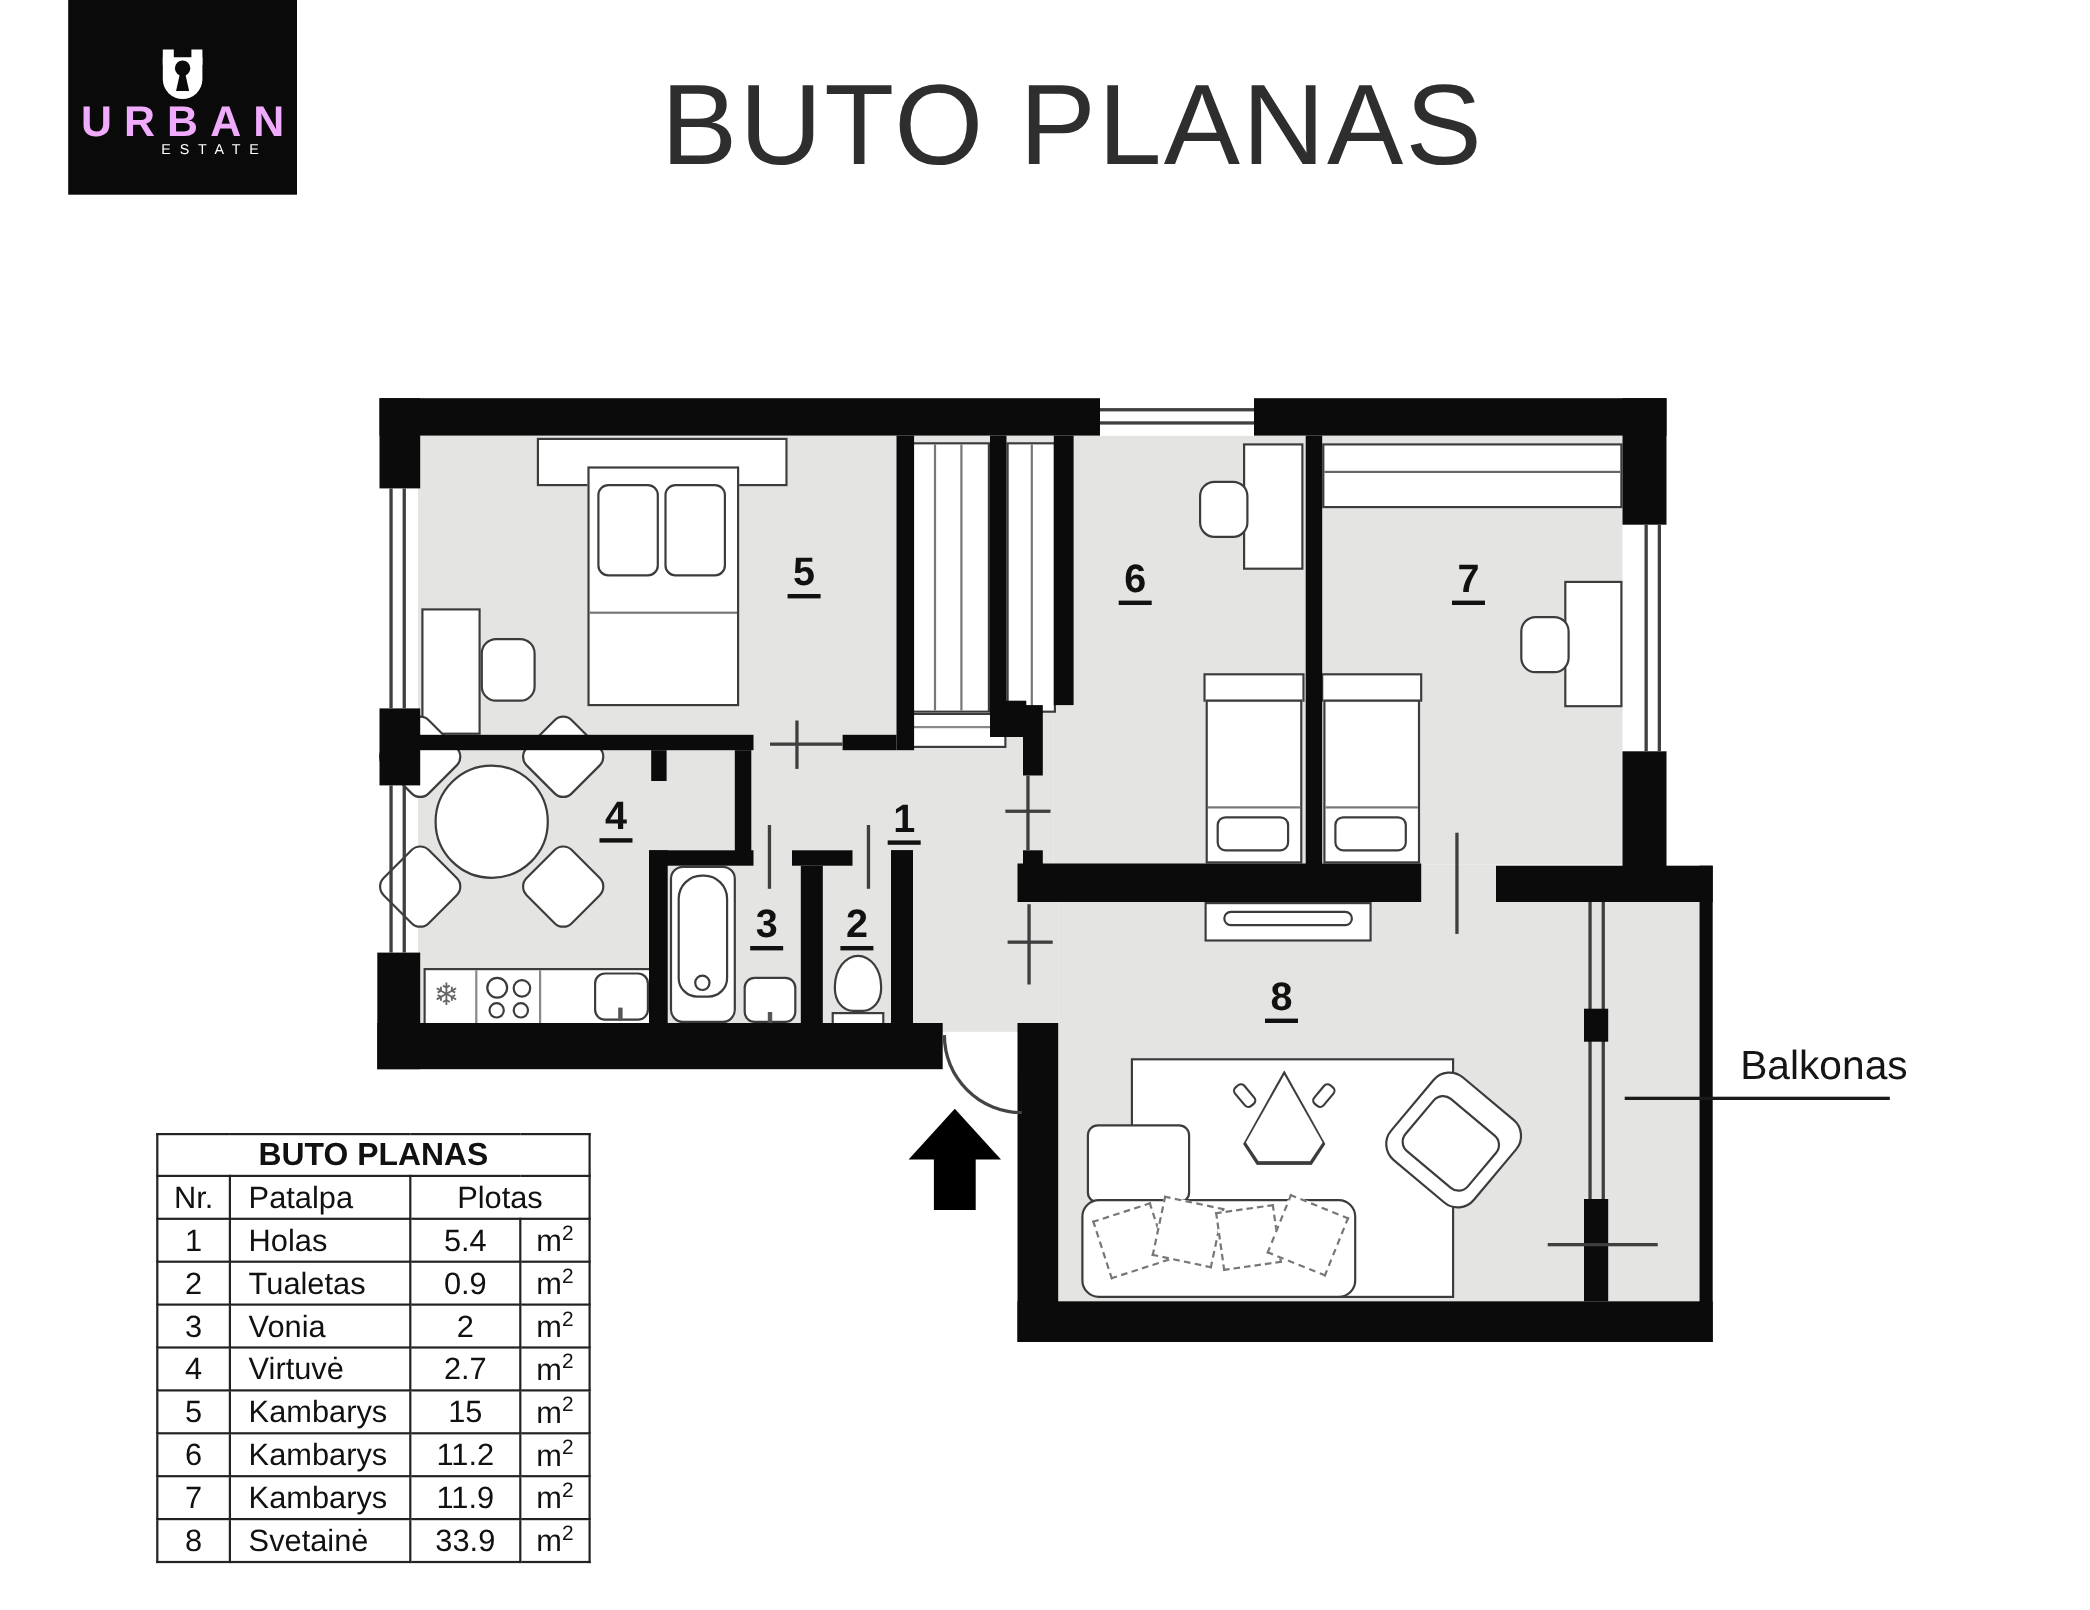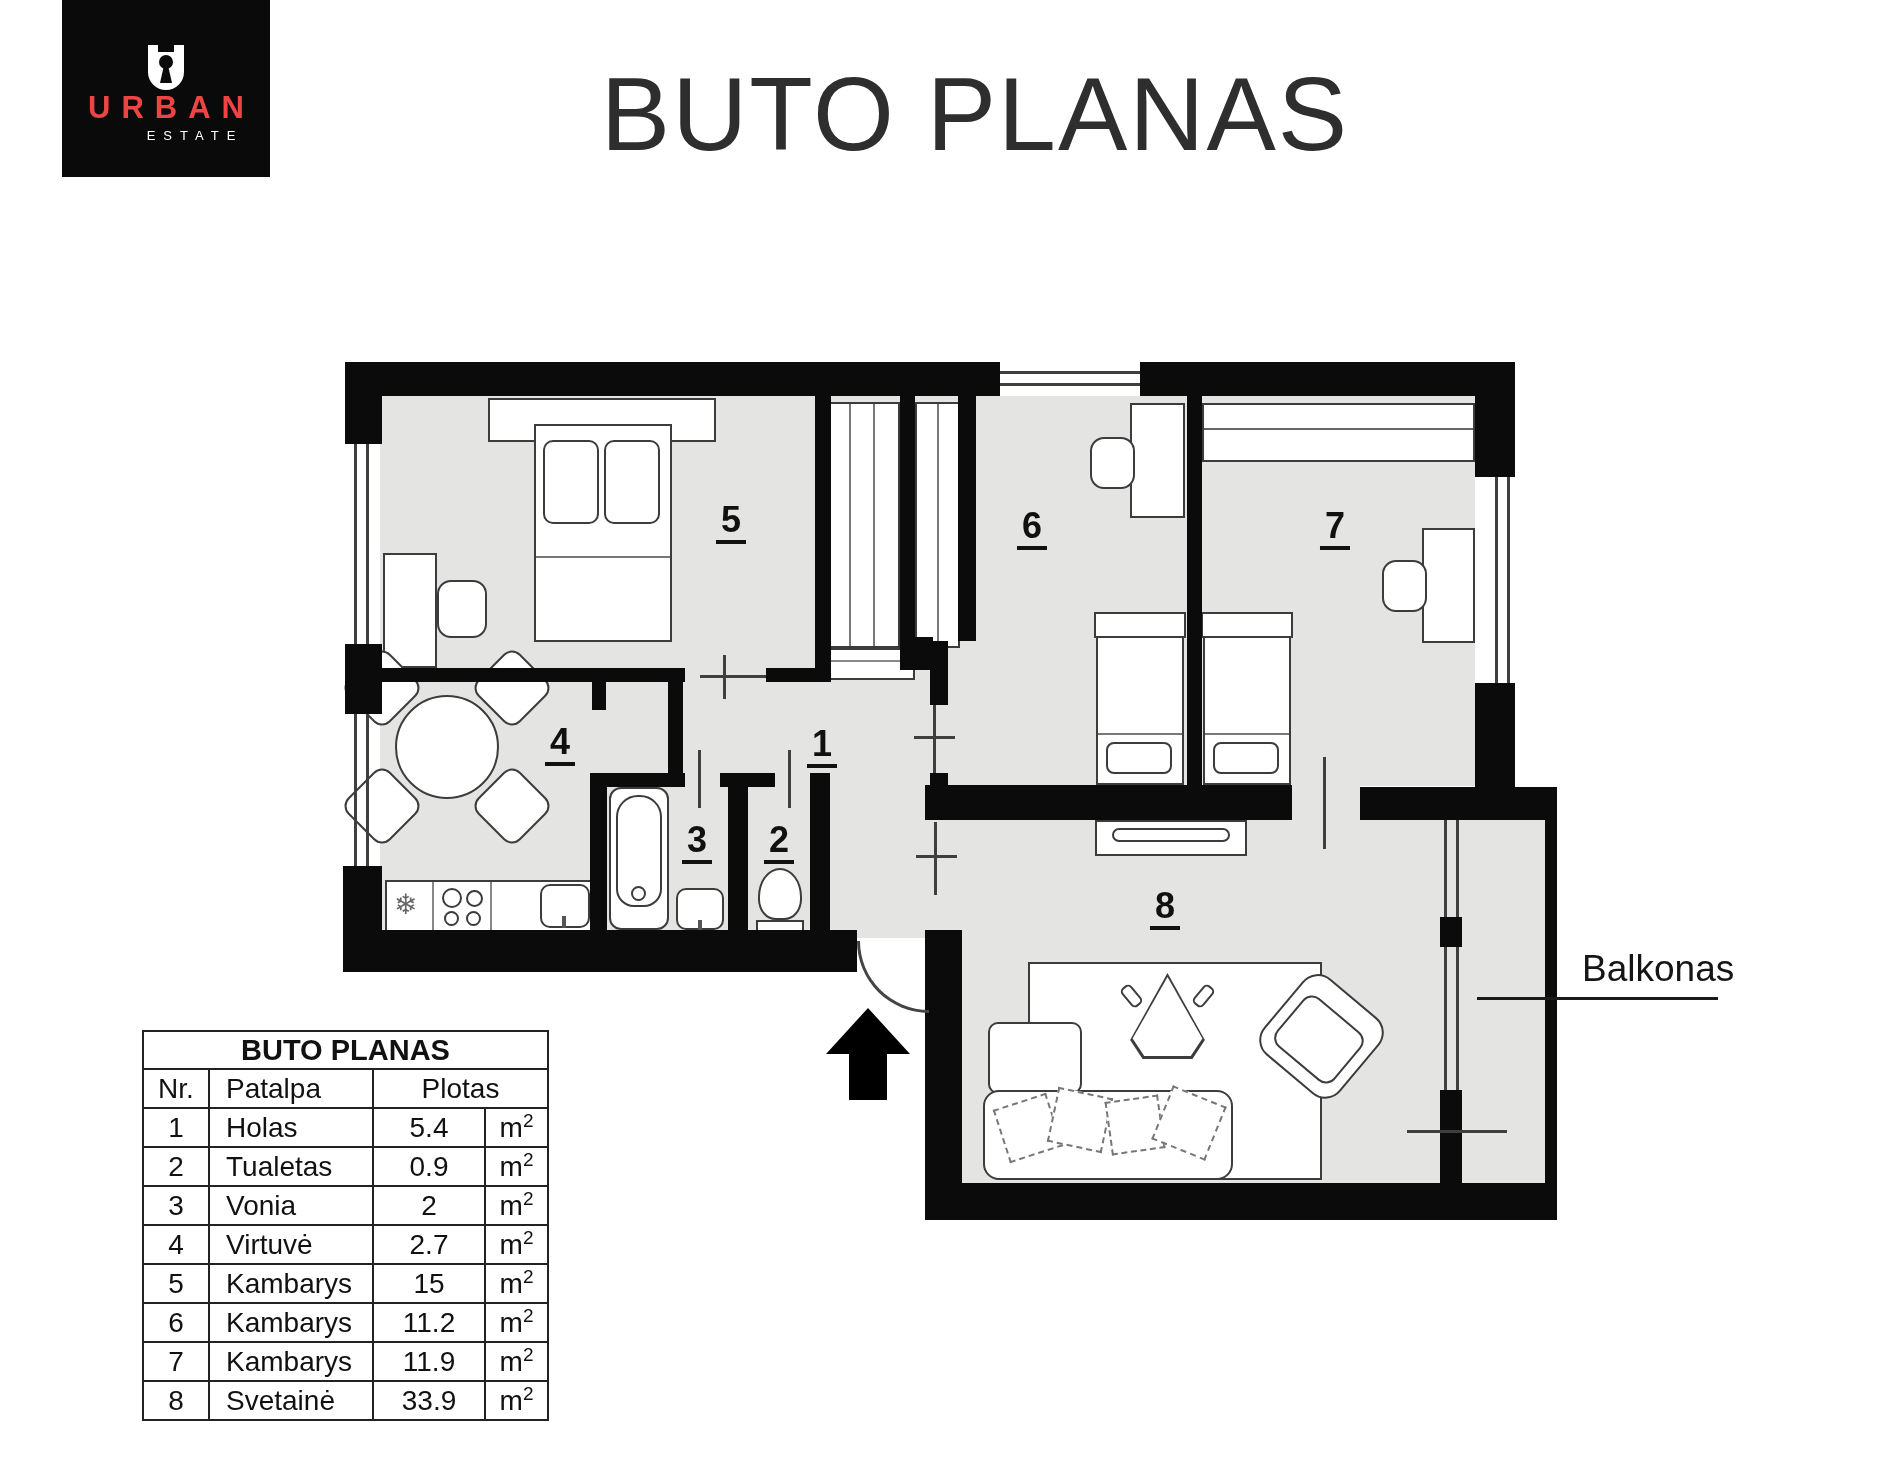--- a/index.html
+++ b/index.html
@@ -8,38 +8,38 @@
   .abs{position:absolute;}
   .room{position:absolute;background:#e4e4e2;}
   .wall{position:absolute;background:#0b0b0b;}
   .line{position:absolute;background:#3f3f3f;}
   .furn{position:absolute;background:#ffffff;border:2px solid #3c3c3c;box-sizing:border-box;}
   .rlabel{position:absolute;font-weight:bold;font-size:36px;color:#111;line-height:1;
           transform:translateX(-50%);border-bottom:4px solid #111;padding:0 5px 2px;}
   .cushion{position:absolute;background:#fff;border:2px dashed #777;box-sizing:border-box;}
   
   #logo-box{left:62px;top:0;width:208px;height:177px;background:#0a0a0a;}
-  #logo-brand{left:62px;top:90px;width:208px;text-align:center;color:#ef4444;font-weight:bold;
-              font-size:31px;letter-spacing:11px;text-indent:11px;}
+  #logo-brand{left:62px;top:90px;width:208px;text-align:center;color:#f0abfc;font-weight:bold;
+              font-size:39px;letter-spacing:11px;text-indent:11px;}
   #logo-sub{left:62px;top:128px;width:208px;text-align:center;color:#fff;
             font-size:13px;letter-spacing:8px;text-indent:8px;padding-left:25px;}
   
   #main-title{left:475px;top:55px;width:1000px;text-align:center;font-size:104px;
               font-weight:300;color:#2e2e2e;letter-spacing:2px;}
   
   #balcony-label{left:1582px;top:948px;font-size:37px;font-weight:400;color:#151515;}
   
   #plan-table{position:absolute;left:142px;top:1030px;border-collapse:collapse;
               font-size:28px;color:#111;table-layout:fixed;}
   #plan-table td,#plan-table th{border:2px solid #222;padding:0;height:39px;
               font-weight:normal;box-sizing:border-box;}
   #plan-table .t-title{font-weight:bold;font-size:29px;text-align:center;height:38px;}
   .col-nr{width:66px;text-align:center;}
   .col-name{width:164px;text-align:left;padding-left:16px !important;}
-  .col-val{width:112px;text-align:center;}
+  .col-val{width:100px;text-align:center;}
   .col-unit{width:63px;text-align:center;}
   .hdr{text-align:center;}
   sup{font-size:19px;}
 </style>
 </head>
 <body>
 
 <div id="canvas">
 
   <div class="abs" id="logo-box">

